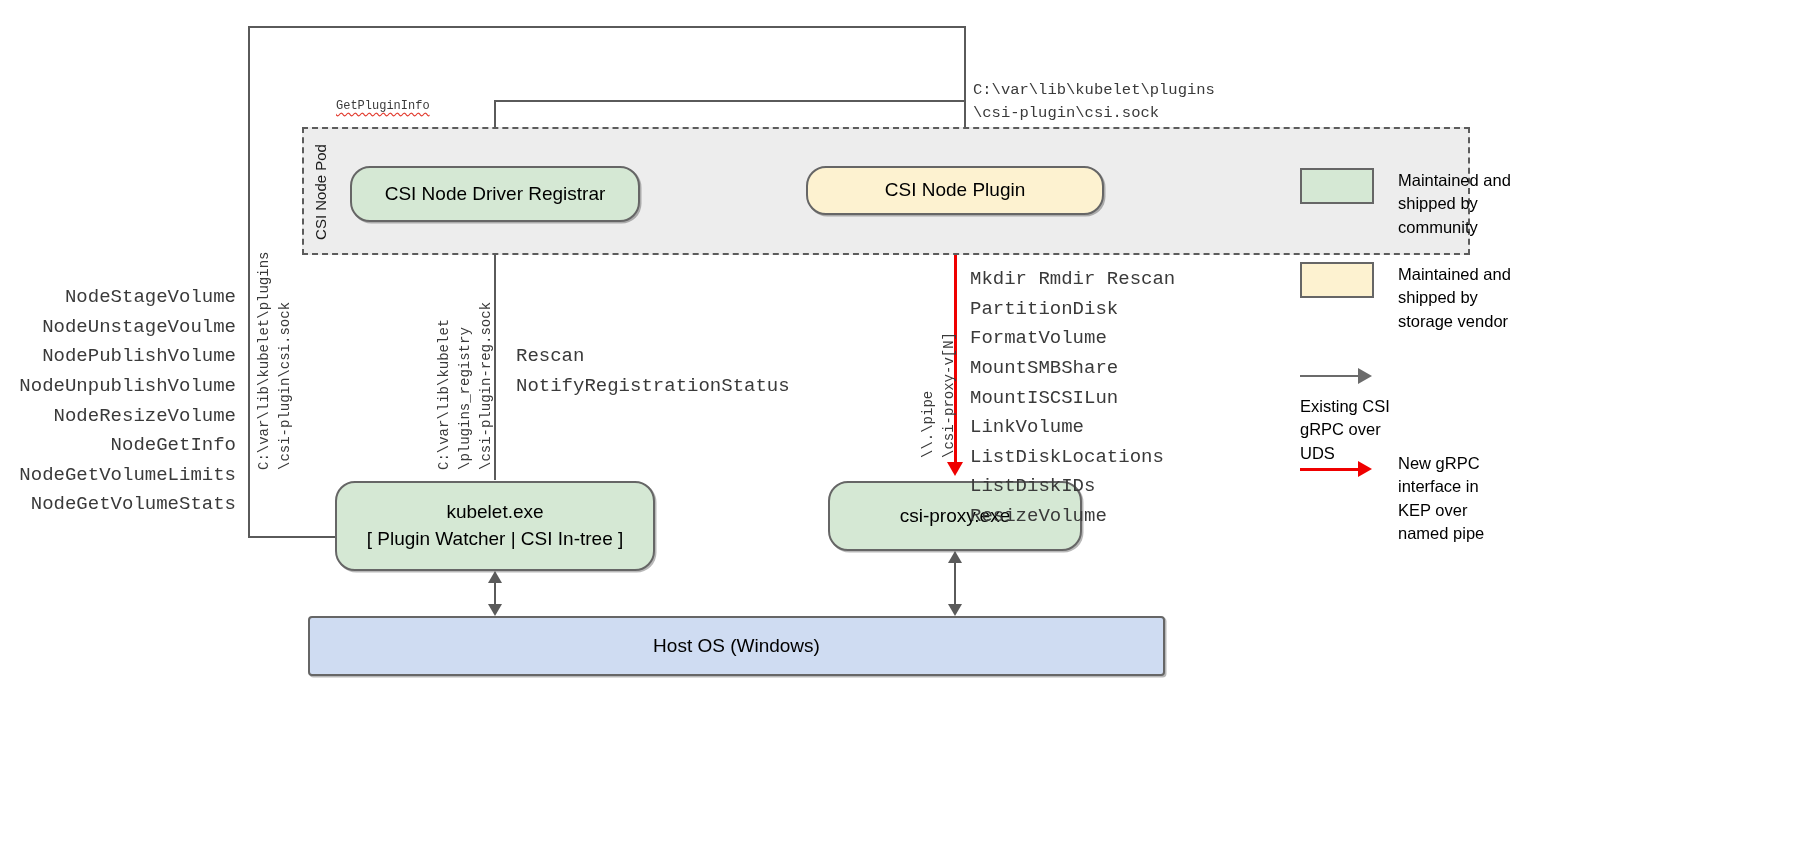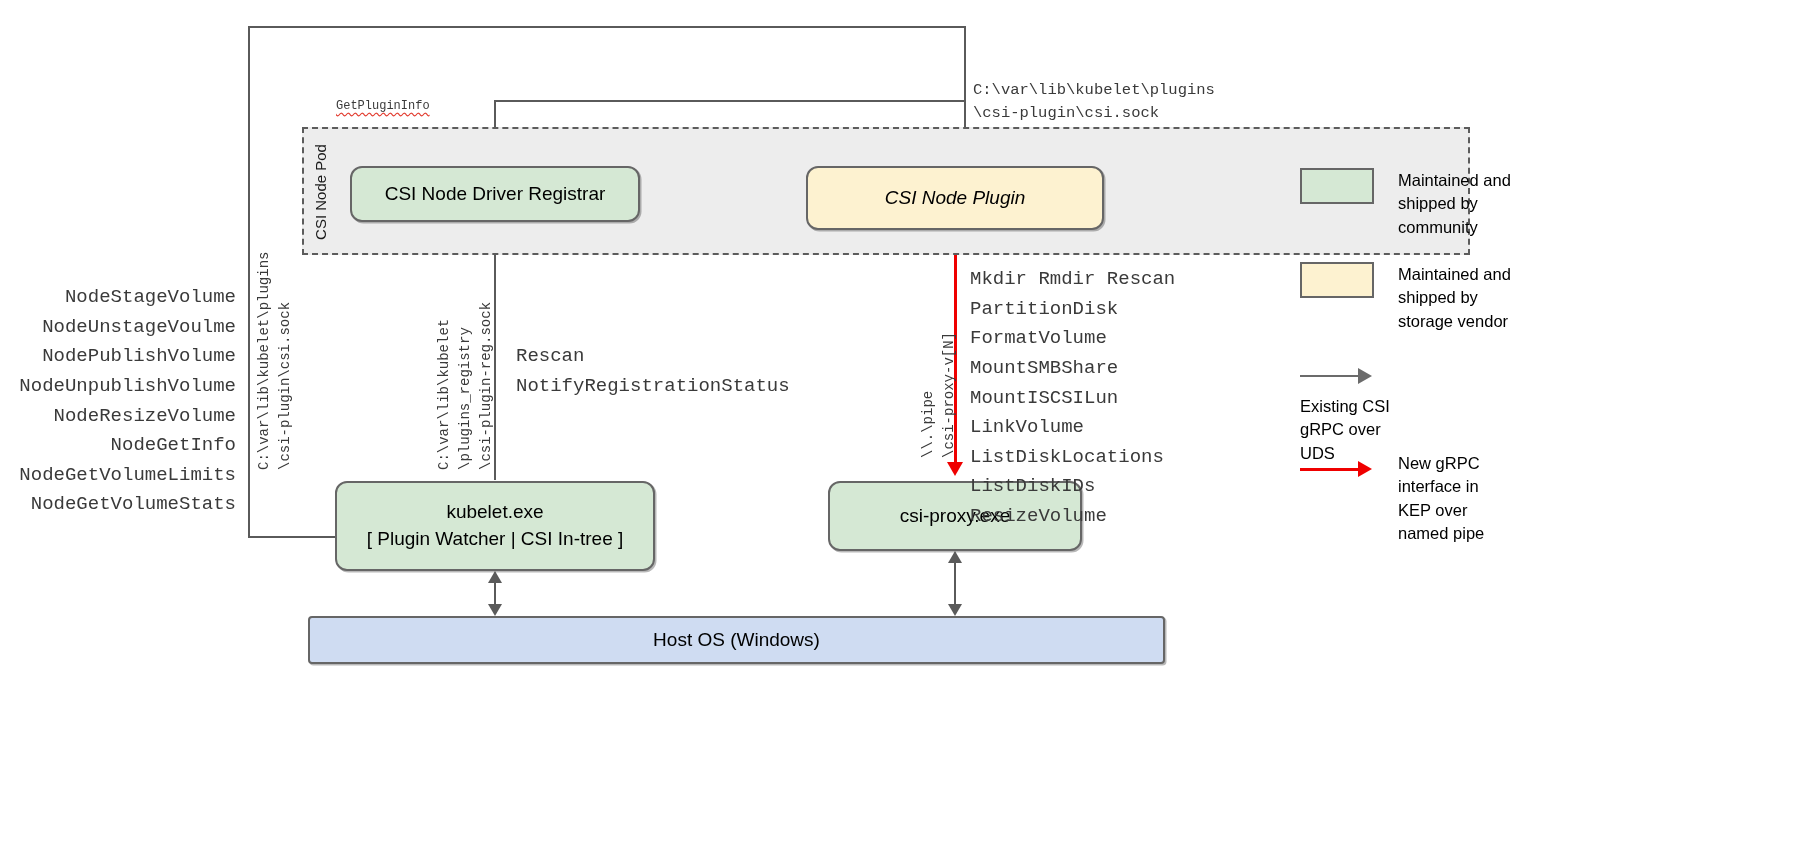--- a/index.html
+++ b/index.html
@@ -36,40 +36,40 @@
     color: #1a1a1a;
     transform-origin: left top;
     transform: rotate(-90deg) translate(-110px, 0);
     text-align: center;
   }
 
   
   .node-box {
     position: absolute;
     border: 2px solid #666666;
-    border-radius: 12px;
+    border-radius: 20px;
     display: flex;
     flex-direction: column;
     align-items: center;
     justify-content: center;
     font-size: 19px;
     color: #000;
     line-height: 1.42;
     box-shadow: 1.5px 1.5px 0 rgba(0,0,0,0.28);
   }
   .green { background: #d5e8d4; }
   .yellow { background: #fdf2d0; }
   .blue { background: #cfdcf2; }
 
   #box-registrar { left: 350px; top: 166px; width: 290px; height: 56px; }
-  #box-plugin    { left: 806px; top: 166px; width: 298px; height: 64px; font-style: italic; }
+  #box-plugin    { left: 806px; top: 166px; width: 298px; height: 49px; }
   #box-kubelet   { left: 335px; top: 481px; width: 320px; height: 90px; }
   #box-proxy     { left: 828px; top: 481px; width: 254px; height: 70px; }
   #box-hostos    {
-    left: 308px; top: 616px; width: 857px; height: 48px;
+    left: 308px; top: 616px; width: 857px; height: 60px;
     border-radius: 4px; font-size: 19px;
   }
 
   
   .ln-h { position: absolute; height: 0; border-top: 2px solid #5a5a5a; }
   .ln-v { position: absolute; width: 0; border-left: 2px solid #5a5a5a; }
 
   .arrow-up, .arrow-down {
     position: absolute; width: 0; height: 0;
   }

